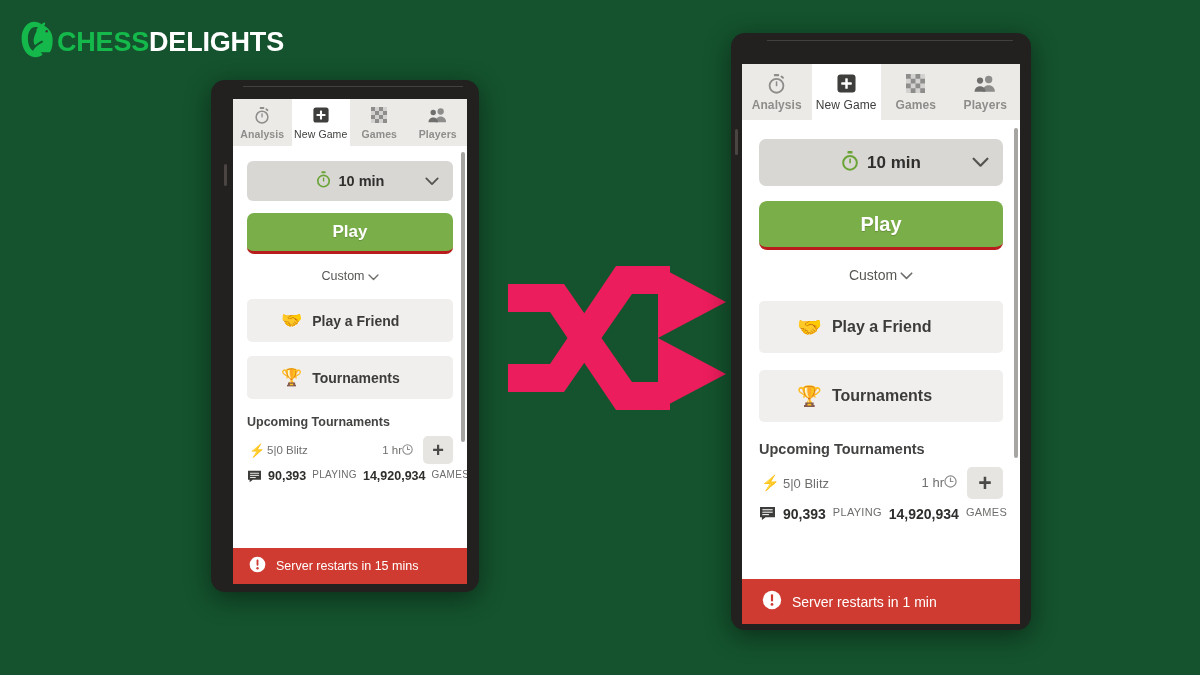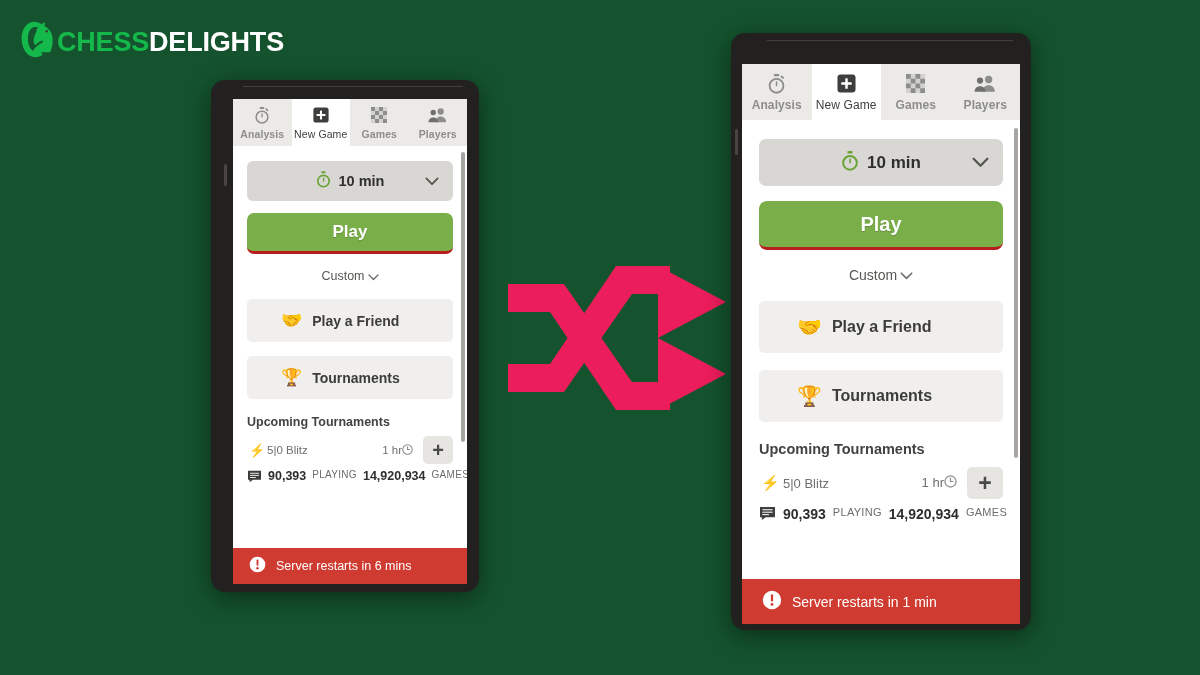--- a/index.html
+++ b/index.html
@@ -429,21 +429,21 @@
         <div class="spacer"></div>
 
         <div class="banner">
           <span>
             <svg width="17" height="17" viewBox="0 0 20 20">
                 <circle cx="10" cy="10" r="9.2" fill="#ffffff"></circle>
                 <rect x="8.9" y="4.2" width="2.2" height="7.2" rx="1" fill="#cf3b30"></rect>
                 <circle cx="10" cy="14.4" r="1.4" fill="#cf3b30"></circle>
               </svg>
           </span>
-          <span class="bn-label">Server restarts in 6 mins</span>
+          <span class="bn-label">Server restarts in 15 mins</span>
         </div>
       </div>
     </div>
   </div>
 
   <div class="phone" id="phone-b">
     <div class="phone-topline"></div>
     <div class="phone-side-notch"></div>
     <div class="screen">
 

